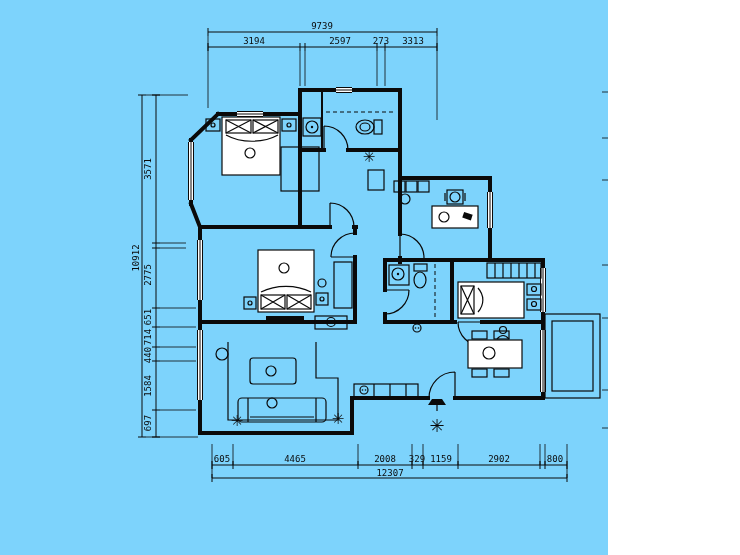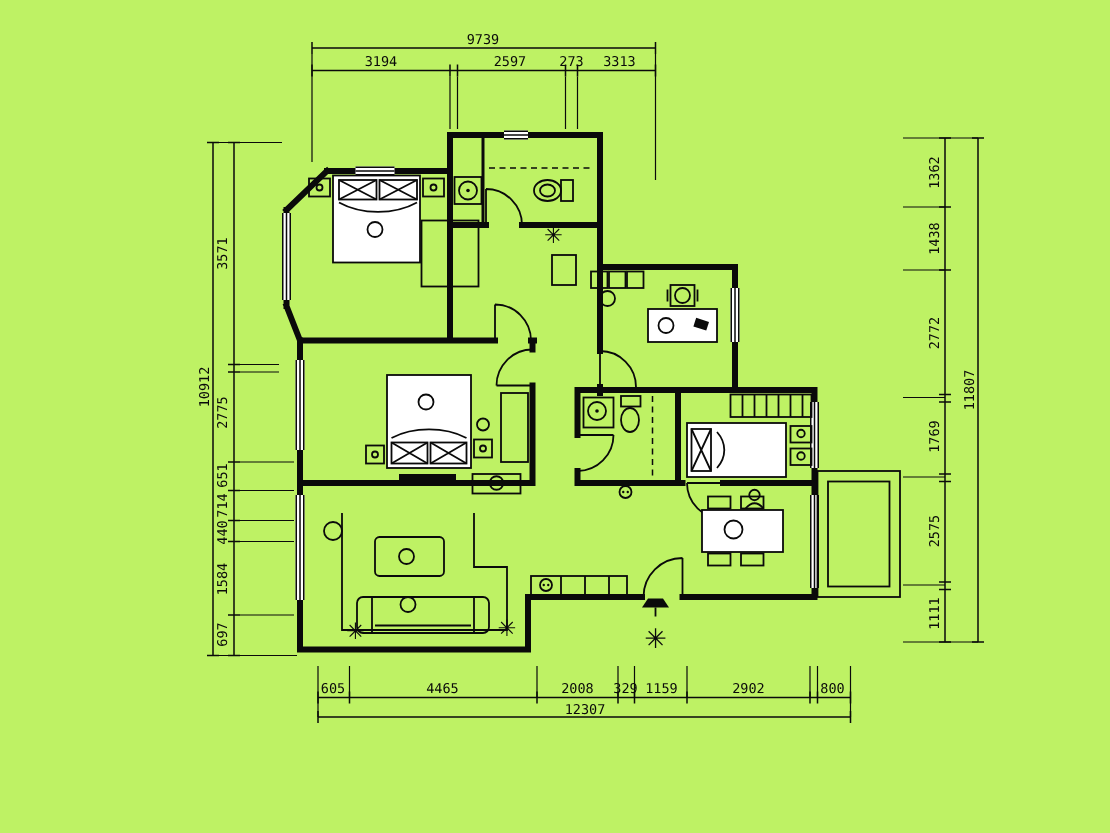--- a/index.html
+++ b/index.html
@@ -1,16 +1,16 @@
 <!DOCTYPE html>
 <html><head>
 <meta charset="utf-8">
 <style>
   html,body{margin:0;padding:0;background:#ffffff;}
-  .canvas{position:relative;width:740px;height:555px;background:#bef264;overflow:hidden;}
+  .canvas{position:relative;width:608px;height:555px;background:#7dd3fc;overflow:hidden;}
   svg{position:absolute;left:0;top:0;}
   .wall{stroke:#0a0a0a;stroke-width:4;fill:none;stroke-linecap:square;}
   .wall2{stroke:#0a0a0a;stroke-width:2;fill:none;}
   .thin{stroke:#0a0a0a;stroke-width:1.2;fill:none;}
   .furn{stroke:#0a0a0a;stroke-width:1.2;fill:#ffffff;}
   .furnN{stroke:#0a0a0a;stroke-width:1.2;fill:none;}
   .dimline{stroke:#0a0a0a;stroke-width:1;fill:none;}
   .ext{stroke:#0a0a0a;stroke-width:0.8;fill:none;}
   .dash{stroke:#0a0a0a;stroke-width:1;fill:none;stroke-dasharray:4 3;}
   .win{stroke:#0a0a0a;stroke-width:1;fill:none;}

